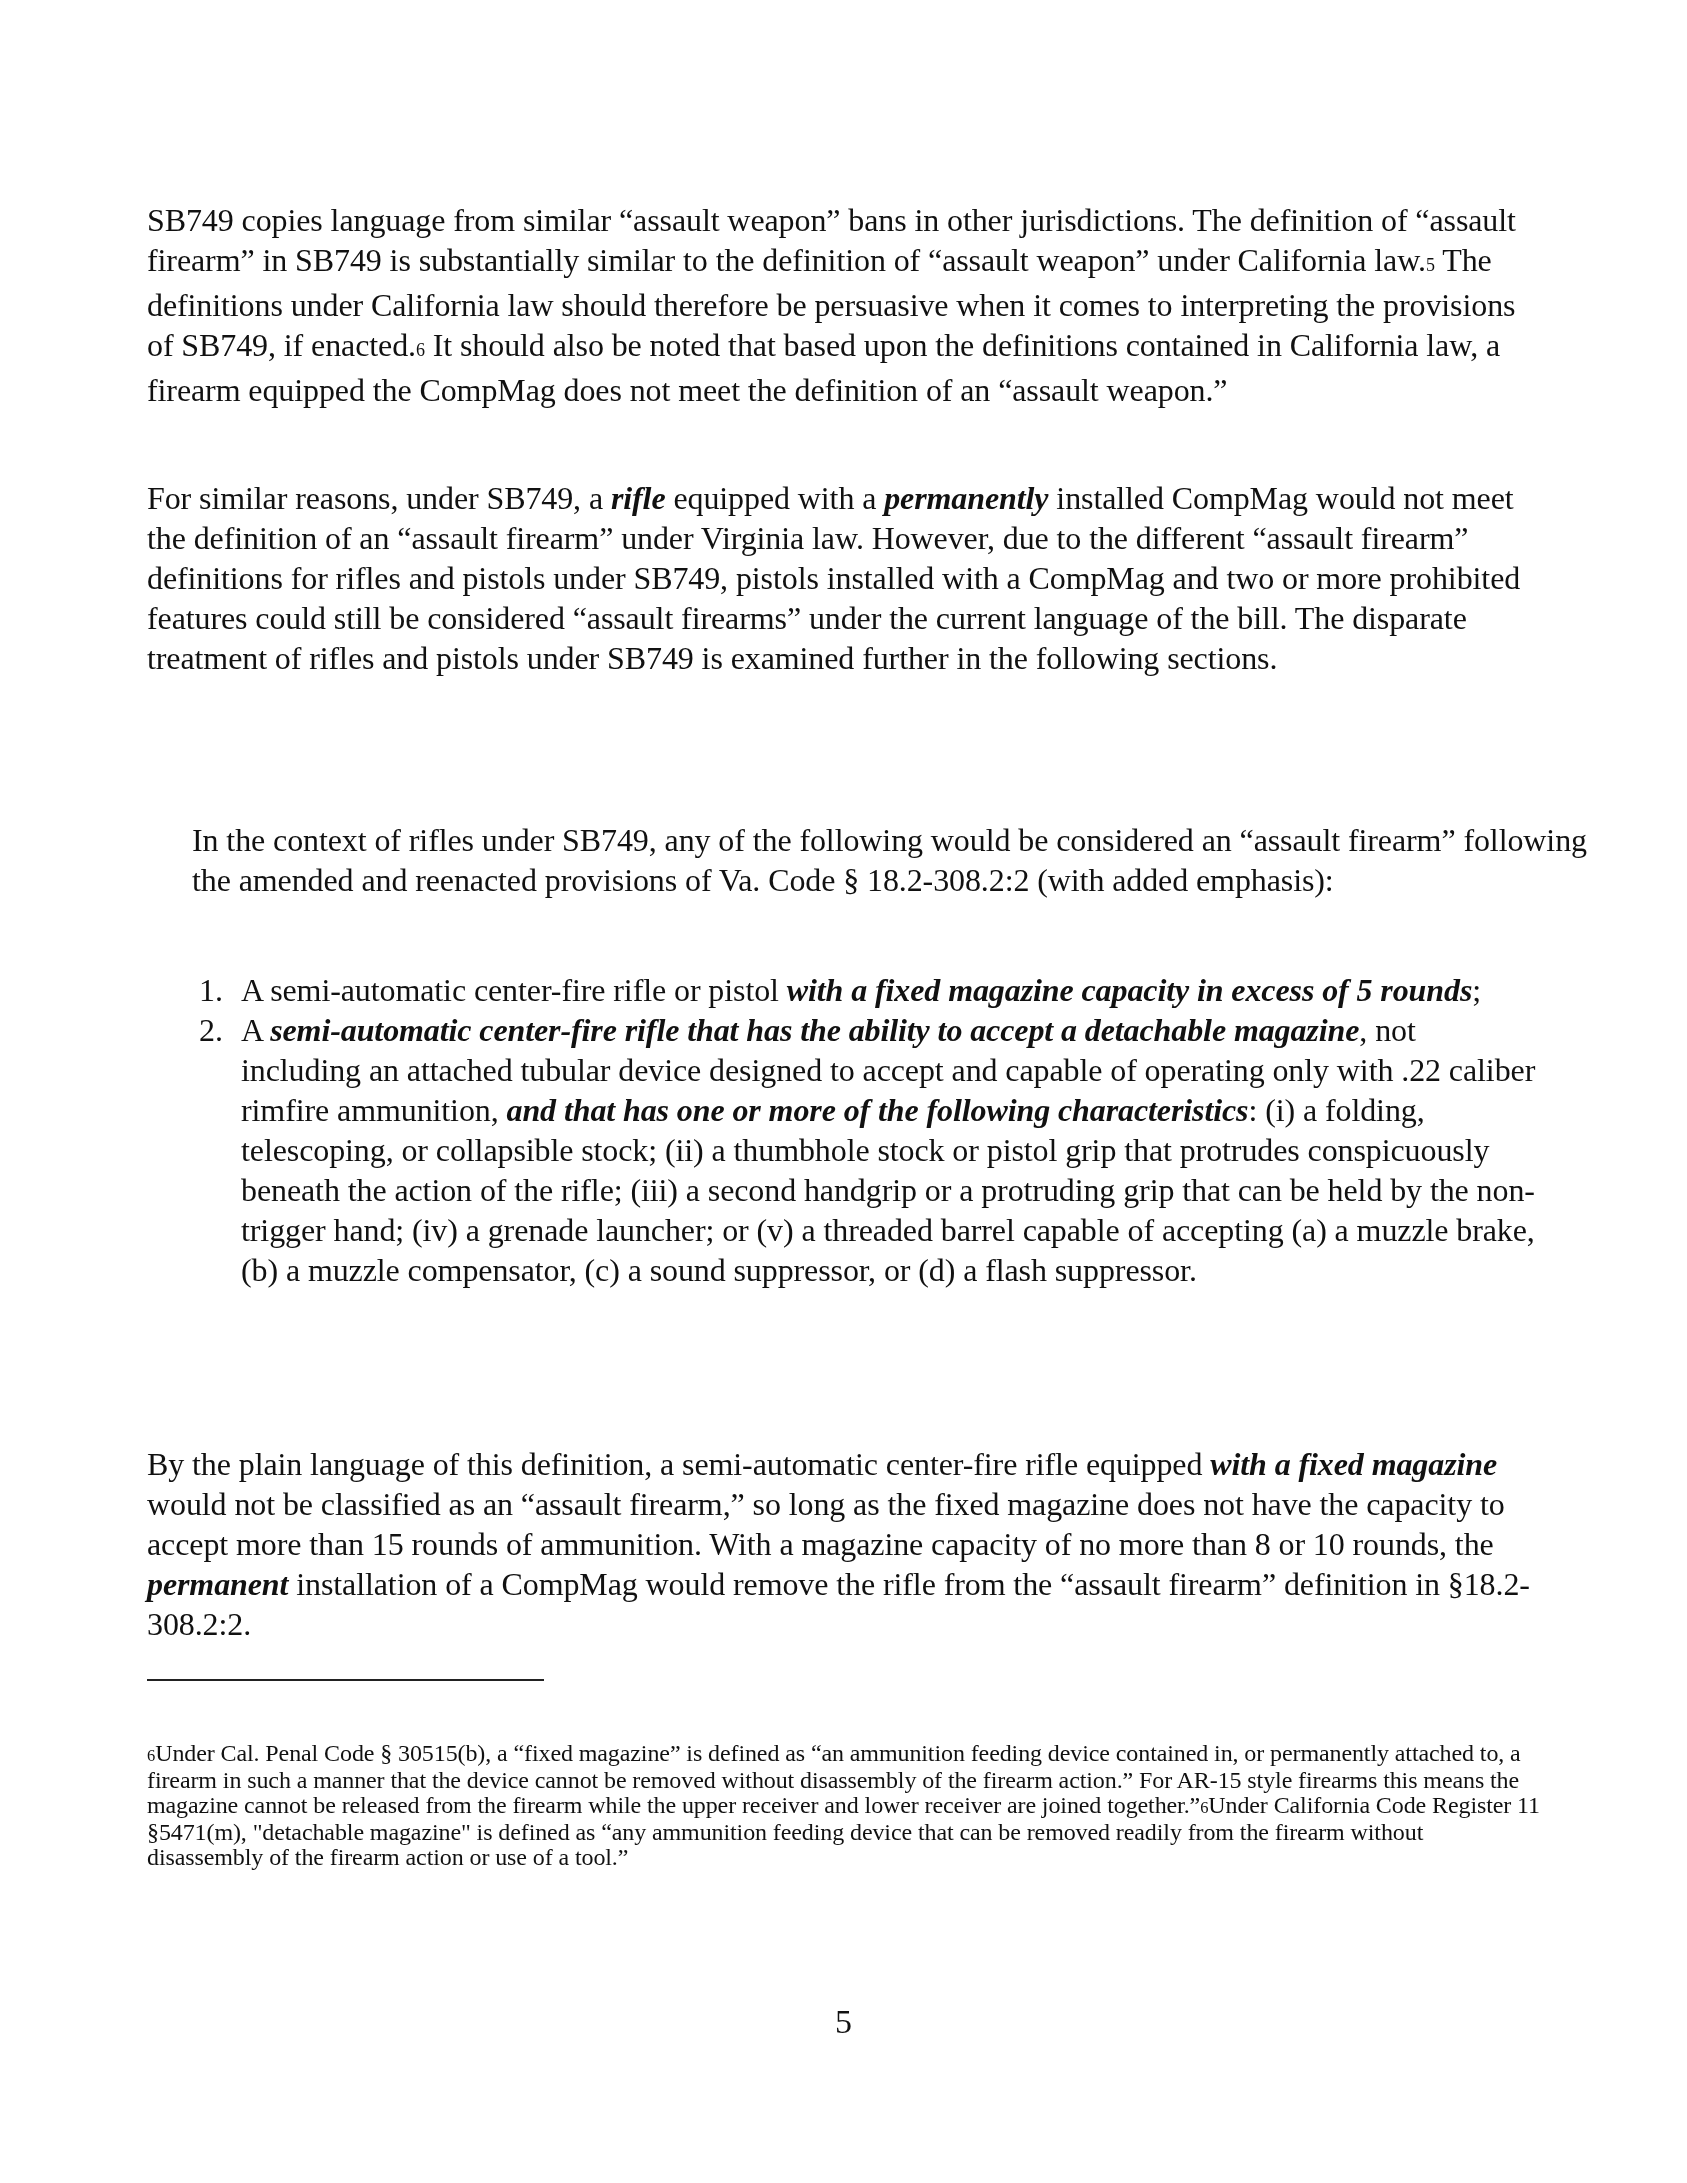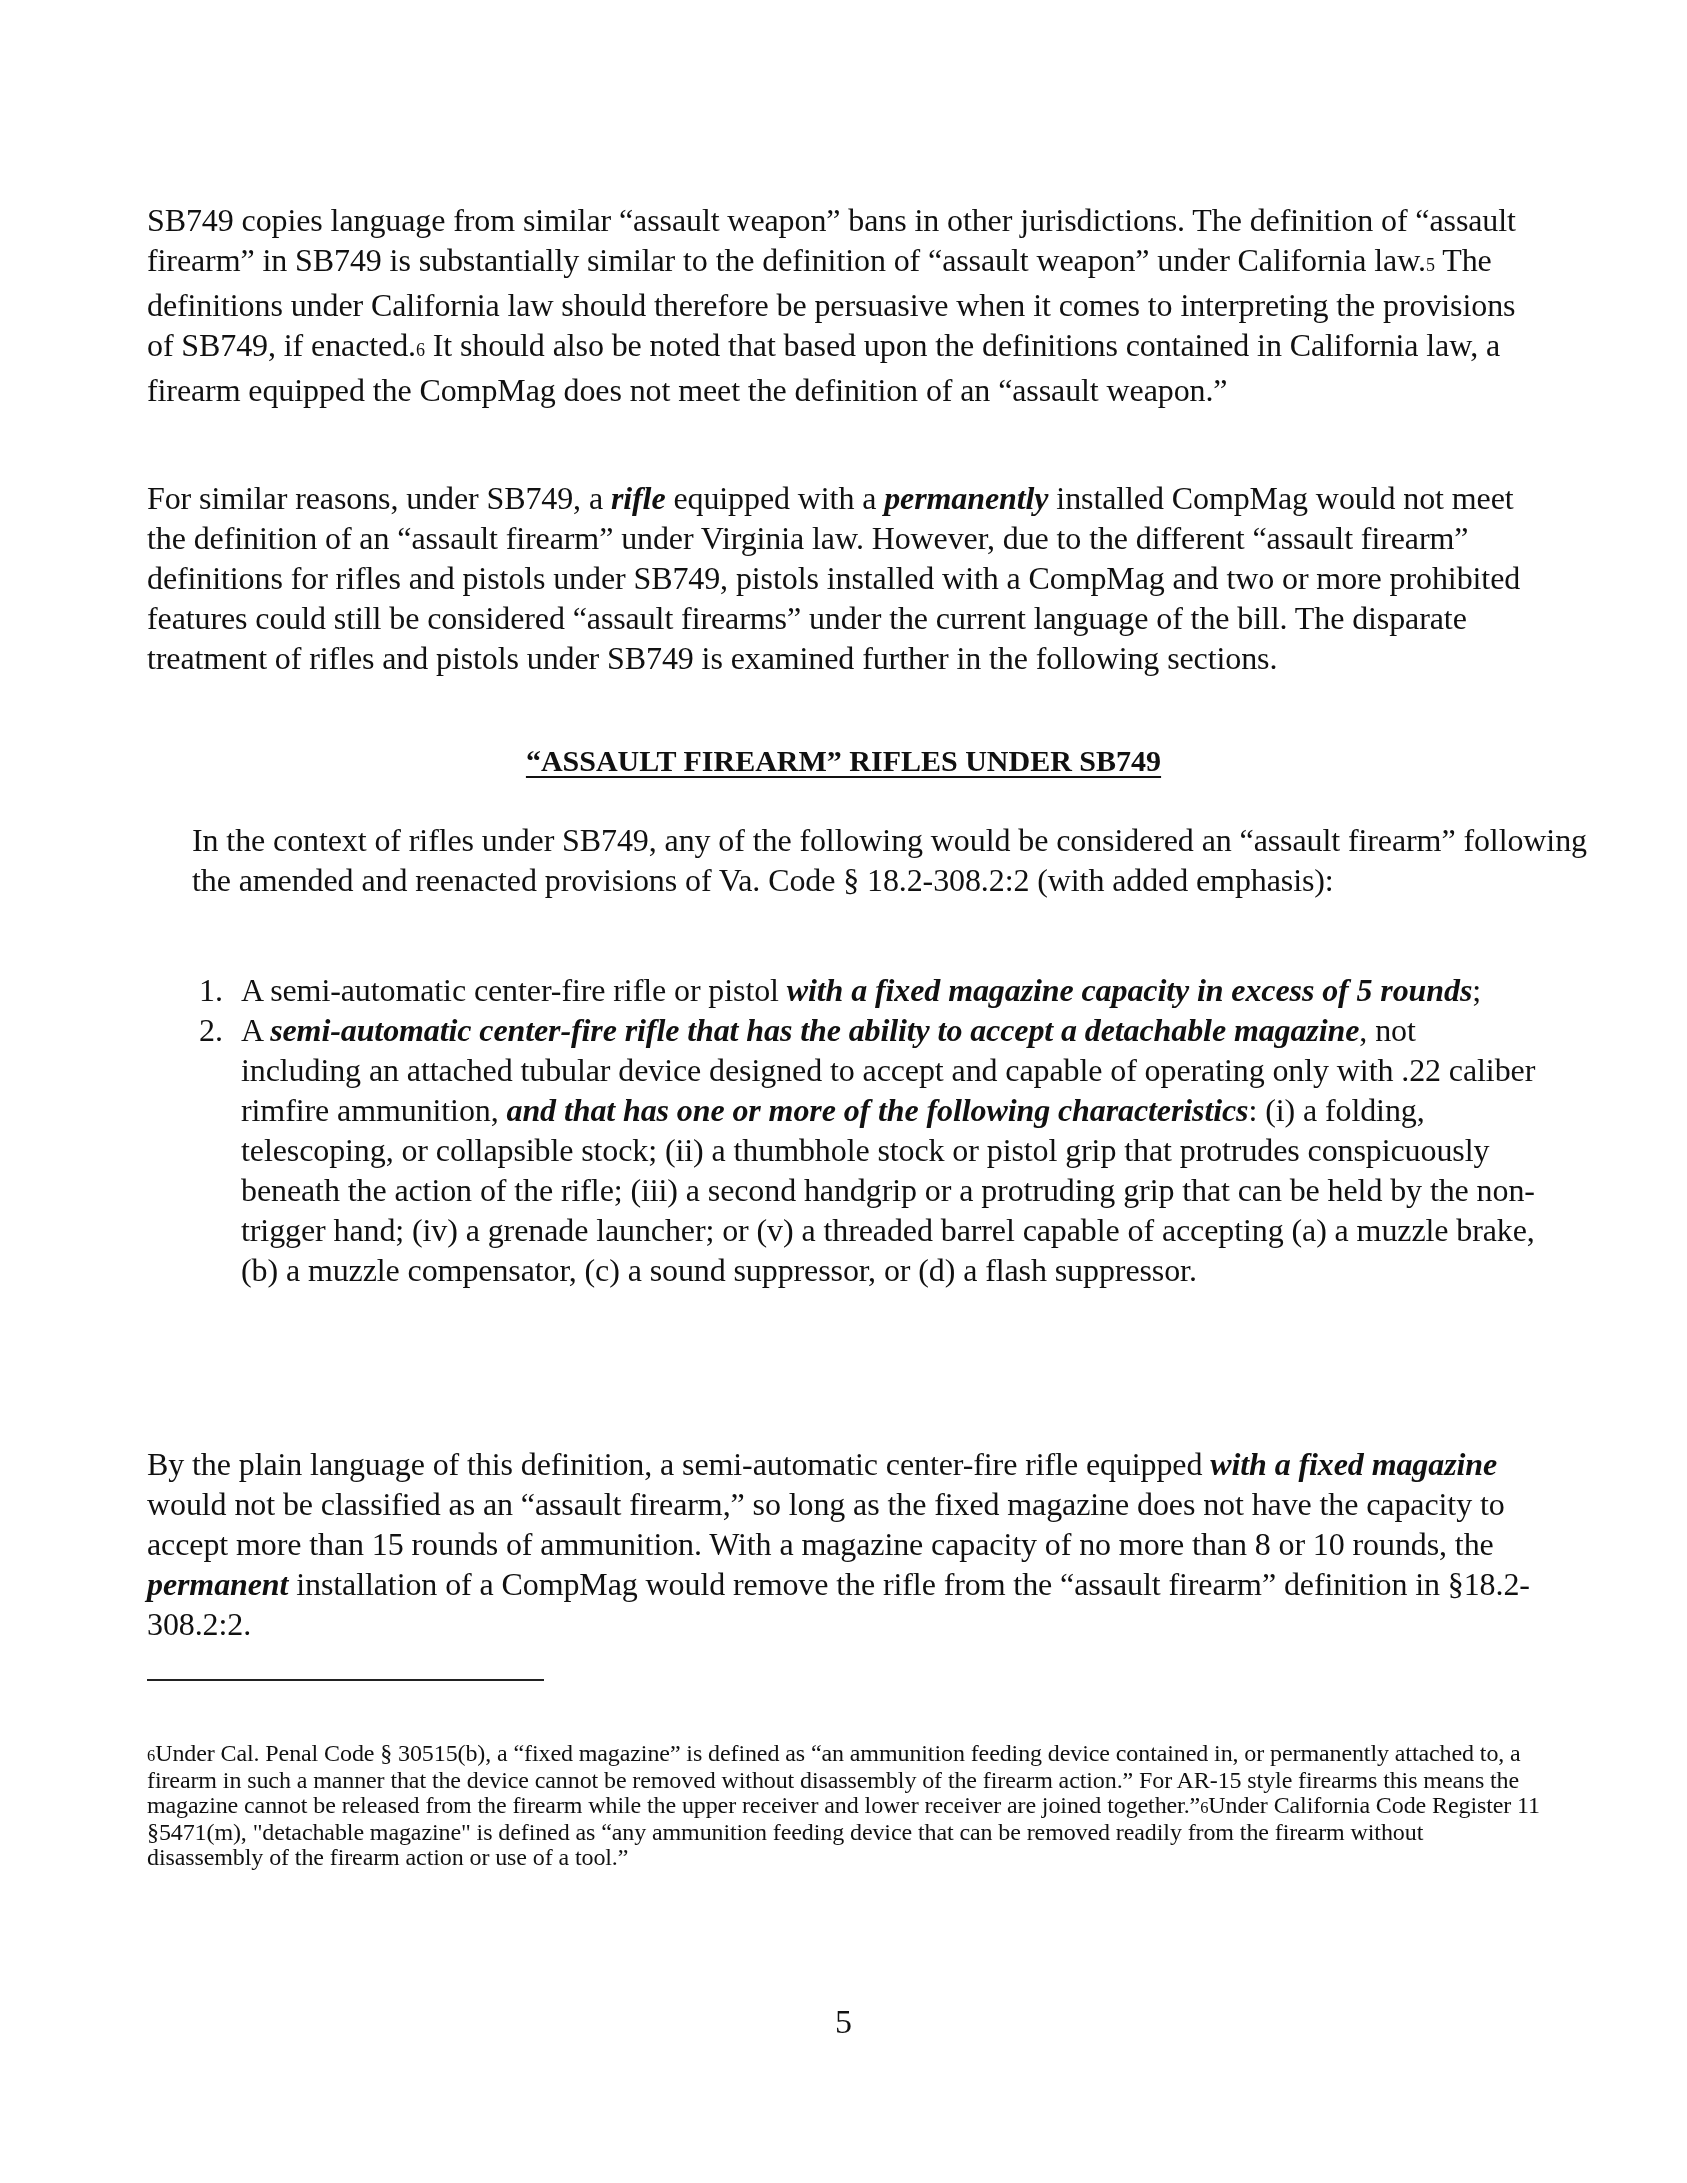--- a/index.html
+++ b/index.html
@@ -25,21 +25,20 @@
 </style>
 </head>
 <body>
 
 <div class="page">
 
   <p class="para" style="top:200px;"><span>SB749 copies language from similar “assault weapon” bans in other jurisdictions. The definition of “assault firearm” in SB749 is substantially similar to the definition of “assault weapon” under California law.</span><span class="fn-mark">5</span><span> The definitions under California law should therefore be persuasive when it comes to interpreting the provisions of SB749, if enacted.</span><span class="fn-mark">6</span><span> It should also be noted that based upon the definitions contained in California law, a firearm equipped the CompMag does not meet the definition of an “assault weapon.”</span></p>
 
   <p class="para" style="top:478px;"><span>For similar reasons, under SB749, a </span><span class="bi">rifle</span><span> equipped with a </span><span class="bi">permanently</span><span> installed CompMag would not meet the definition of an “assault firearm” under Virginia law. However, due to the different “assault firearm” definitions for rifles and pistols under SB749, pistols installed with a CompMag and two or more prohibited features could still be considered “assault firearms” under the current language of the bill. The disparate treatment of rifles and pistols under SB749 is examined further in the following sections.</span></p>
 
-  <div class="heading"><span>“ASSAULT FIREARM” RIFLES UNDER SB749</span></div>
 
   <p class="para" style="top:820px;margin-left:45px;">In the context of rifles under SB749, any of the following would be considered an “assault firearm” following the amended and reenacted provisions of Va. Code § 18.2-308.2:2 (with added emphasis):</p>
 
   <ol class="list">
     <li><span class="num">1.</span><span>A semi-automatic center-fire rifle or pistol </span><span class="bi">with a fixed magazine capacity in excess of 5 rounds</span><span>;</span></li>
     <li><span class="num">2.</span><span>A </span><span class="bi">semi-automatic center-fire rifle that has the ability to accept a detachable magazine</span><span>, not including an attached tubular device designed to accept and capable of operating only with .22 caliber rimfire ammunition, </span><span class="bi">and that has one or more of the following characteristics</span><span>: (i) a folding, telescoping, or collapsible stock; (ii) a thumbhole stock or pistol grip that protrudes conspicuously beneath the action of the rifle; (iii) a second handgrip or a protruding grip that can be held by the non-trigger hand; (iv) a grenade launcher; or (v) a threaded barrel capable of accepting (a) a muzzle brake, (b) a muzzle compensator, (c) a sound suppressor, or (d) a flash suppressor.</span></li>
   </ol>
 
   <p class="para" style="top:1444px;"><span>By the plain language of this definition, a semi-automatic center-fire rifle equipped </span><span class="bi">with a fixed magazine</span><span> would not be classified as an “assault firearm,” so long as the fixed magazine does not have the capacity to accept more than 15 rounds of ammunition. With a magazine capacity of no more than 8 or 10 rounds, the </span><span class="bi">permanent</span><span> installation of a CompMag would remove the rifle from the “assault firearm” definition in §18.2-308.2:2.</span></p>
 

